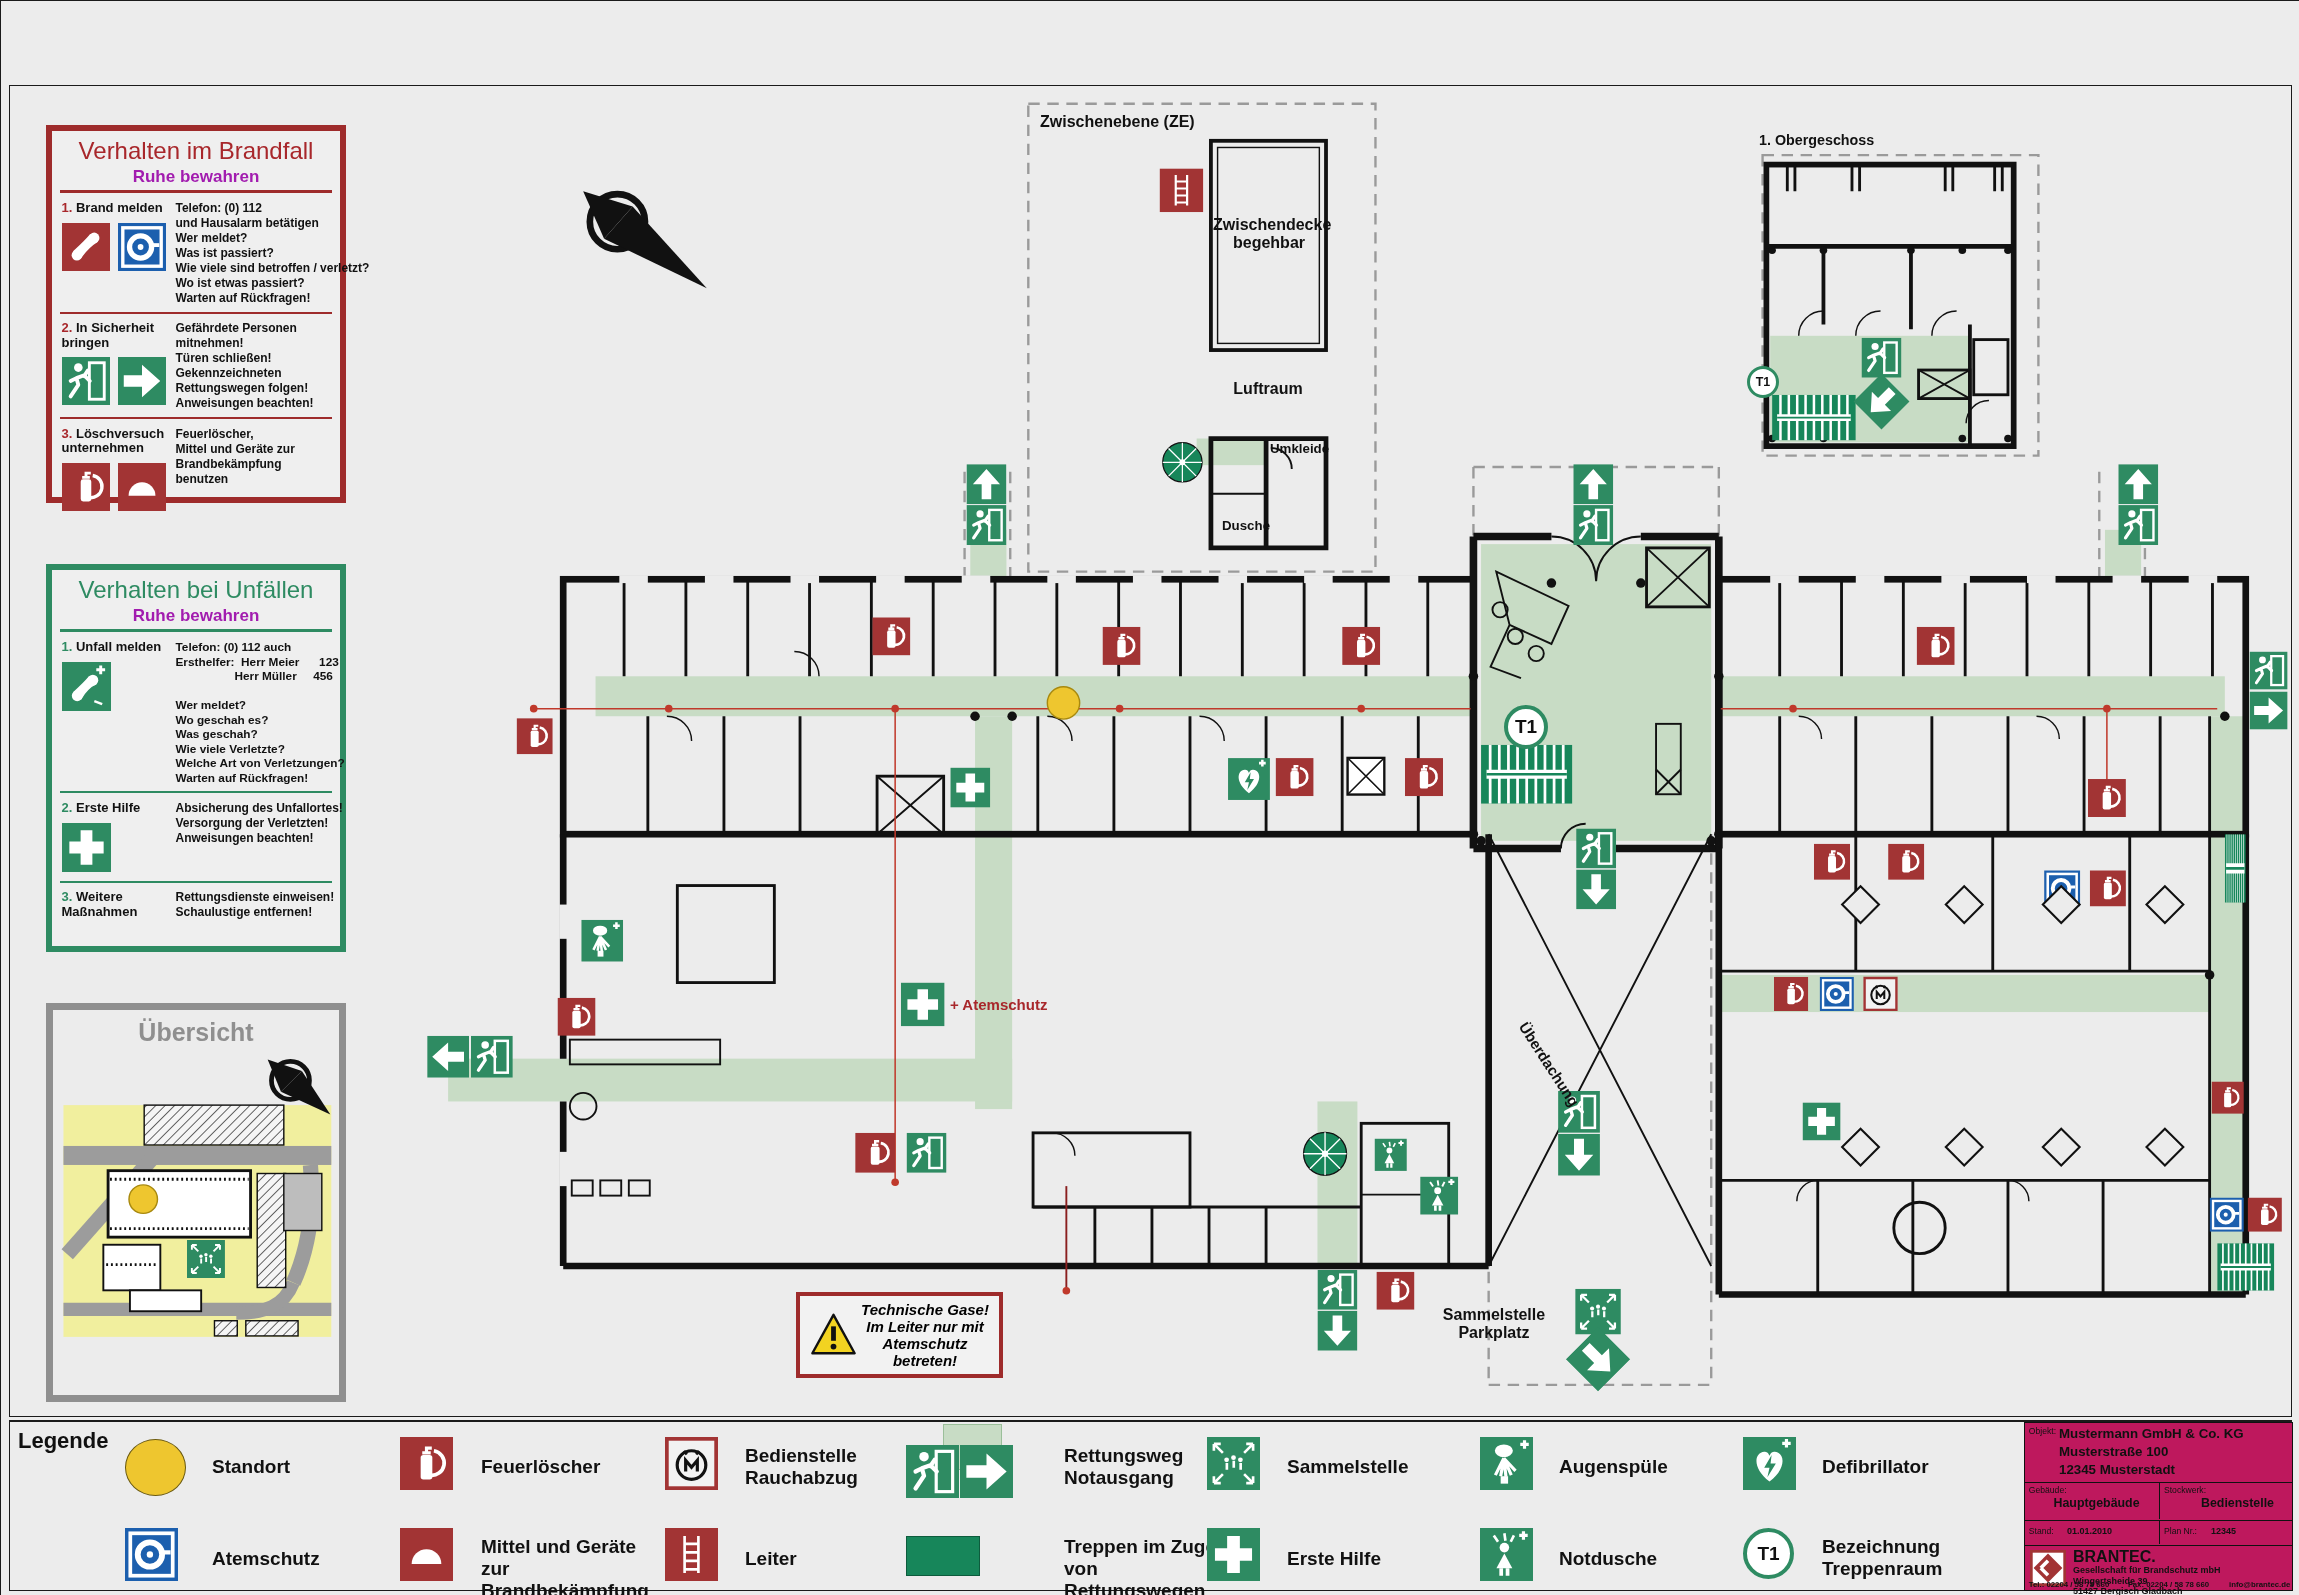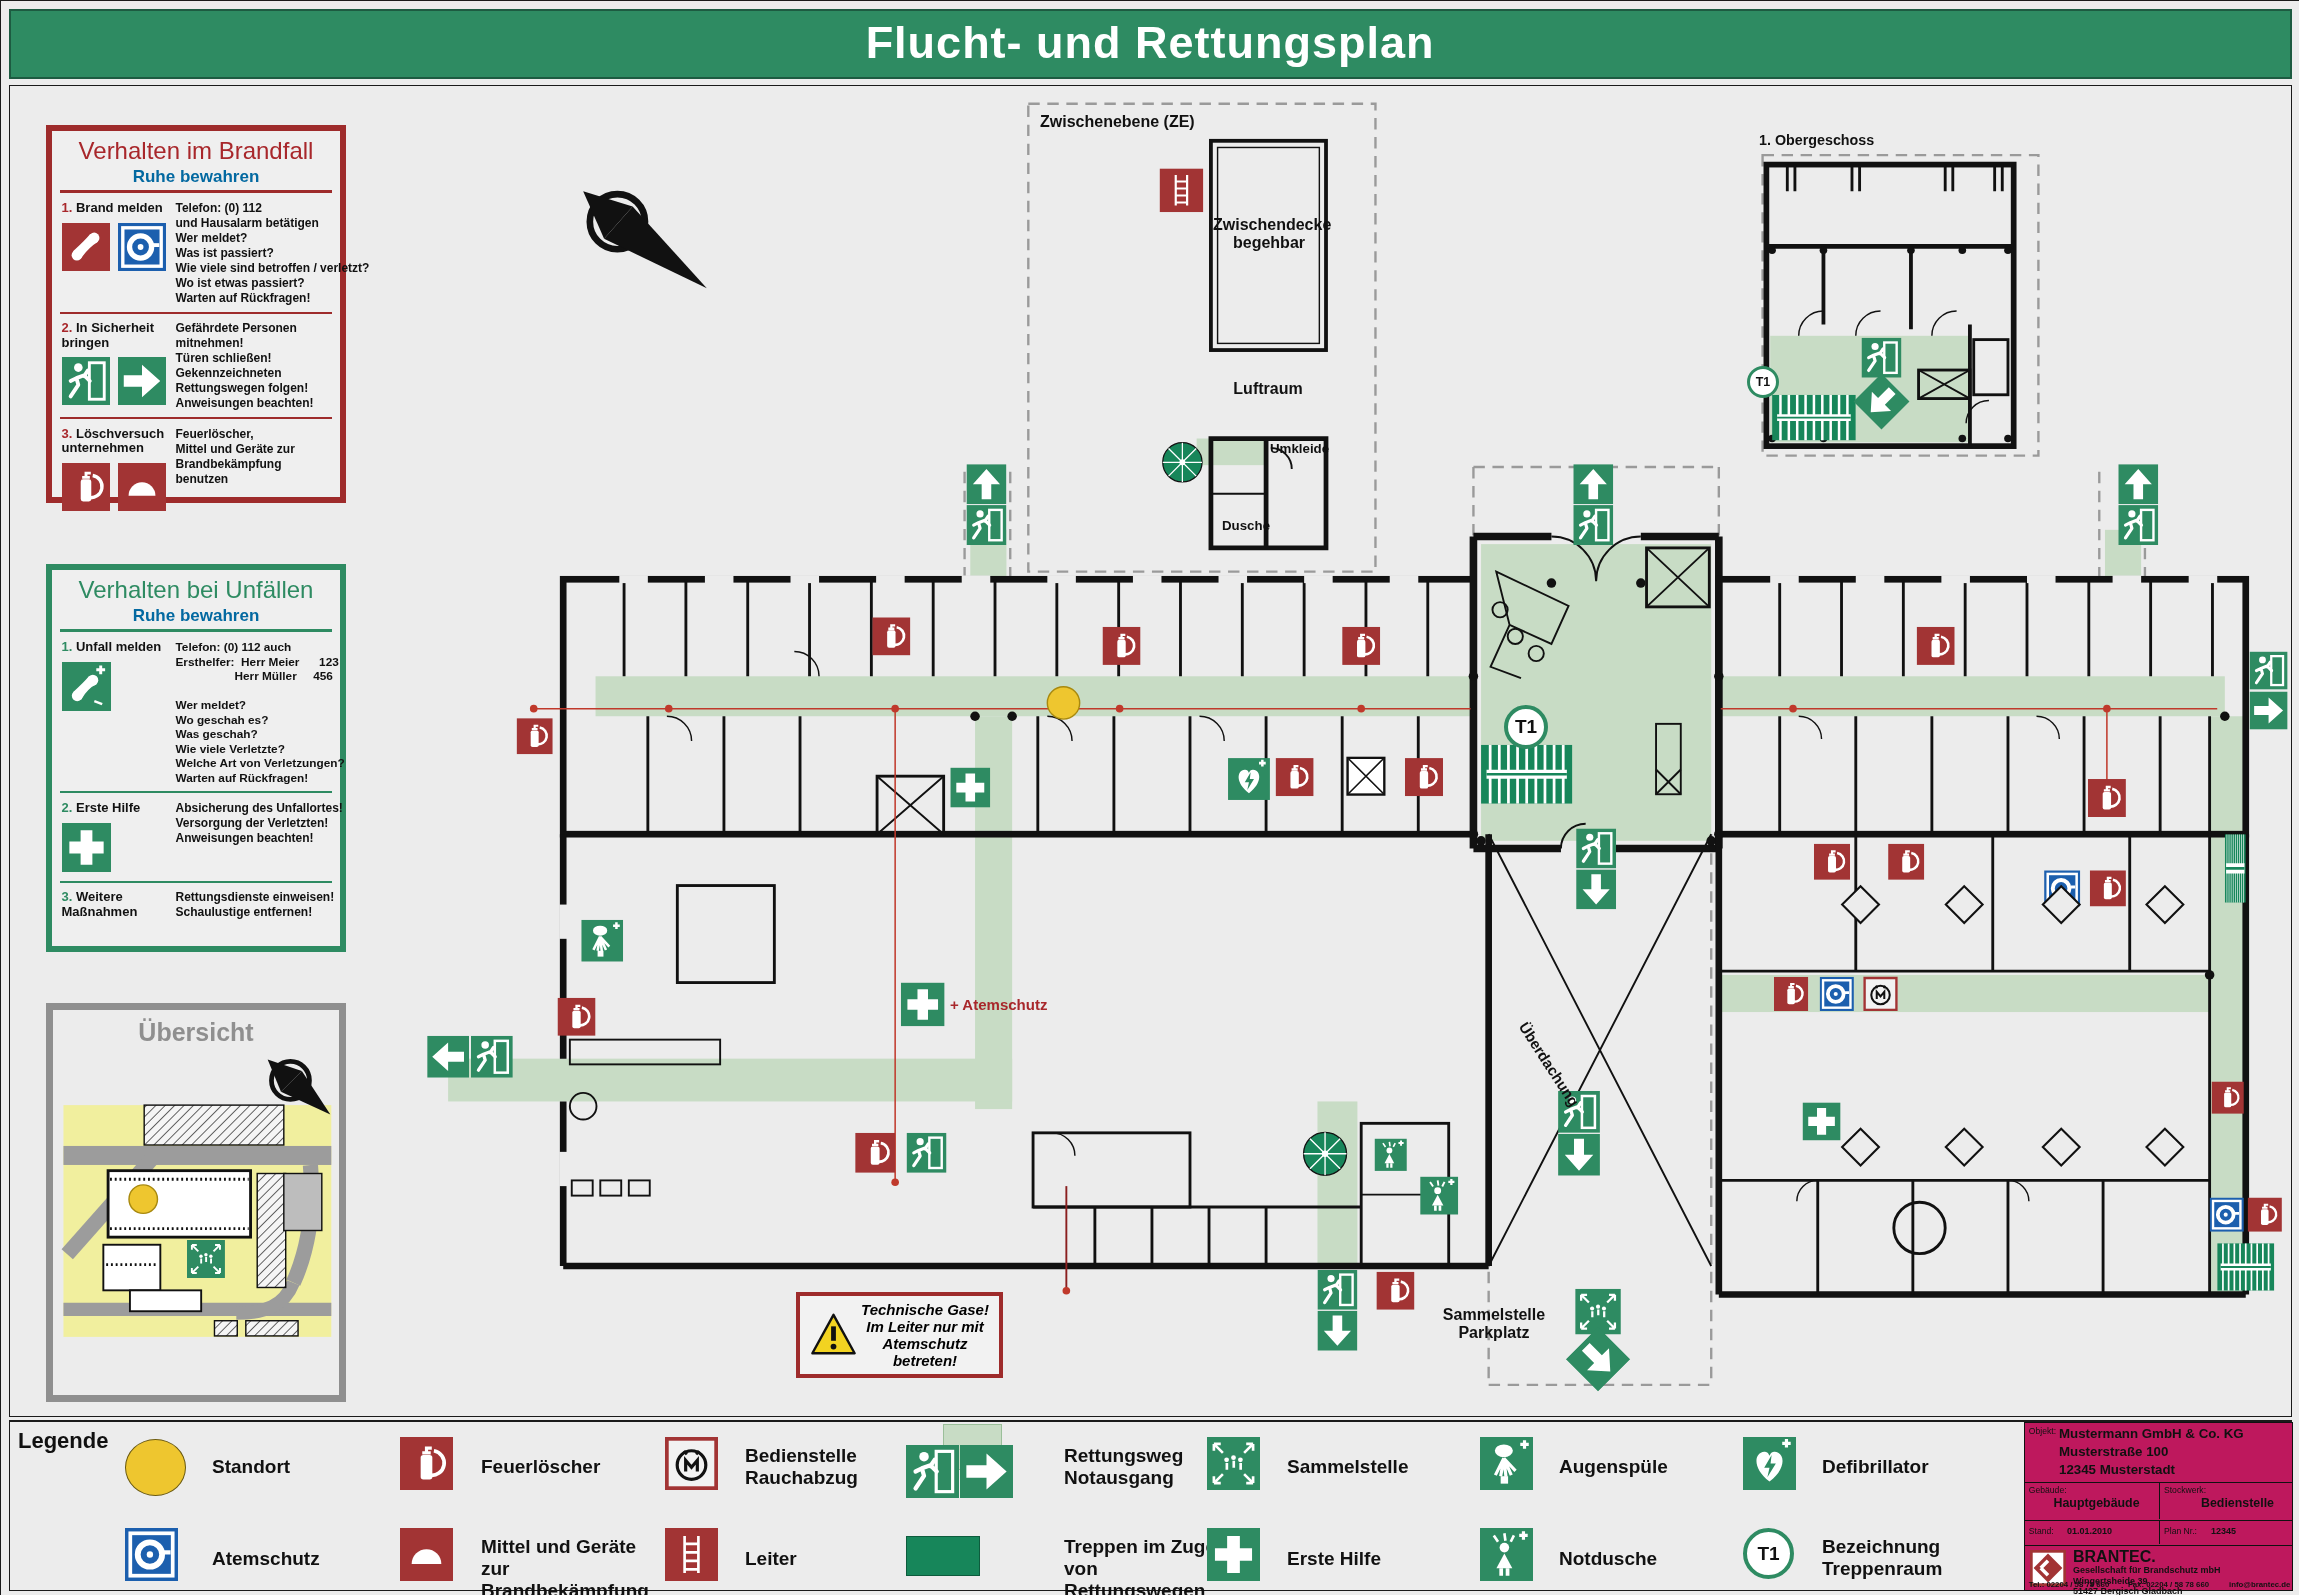--- a/index.html
+++ b/index.html
@@ -12,21 +12,21 @@
   .mainframe{left:7.6px;top:84px;width:2283px;height:1332px;border:1.9px solid #1a1a1a;background:transparent;}
   .legendband{left:7.6px;top:1419px;width:2283px;height:171px;border:1.9px solid #1a1a1a;border-top:2.9px solid #1a1a1a;}
   
   .panel{background:#efefef;}
   .p-red{border:6.7px solid #9e2b2b;}
   .p-green{border:6.7px solid #2e8b62;}
   .p-gray{border:7.6px solid #8f8f8f;background:#ececec;}
   .ptitle{font-weight:normal;text-align:center;font-size:24px;margin-top:5.7px;}
   .p-red .ptitle{color:#a8272b;}
   .p-green .ptitle{color:#2e8b62;}
-  .psub{text-align:center;font-size:17px;color:#0369a1;margin:1.9px 0 3.8px 0;font-weight:bold;}
+  .psub{text-align:center;font-size:17px;color:#a21caf;margin:1.9px 0 3.8px 0;font-weight:bold;}
   .pdiv{border-top:3.8px solid #9e2b2b;margin:3.8px 7.6px;}
   .p-green .pdiv{border-top-color:#2e8b62;}
   .sec{display:flex;padding:3.8px 7.6px 1.9px 9.5px;}
   .sec-left{width:114px;flex:none;font-size:13px;font-weight:bold;color:#111;line-height:14.3px;}
   .sec-right{flex:1;font-size:12px;line-height:15px;color:#111;font-weight:bold;}
   .num{font-weight:bold;}
   .p-red .num{color:#a8272b;}
   .p-green .num{color:#2e8b62;}
   .ln{min-height:14.3px;white-space:pre;}
   .icons{margin-top:7.6px;}
@@ -411,21 +411,20 @@
 
   <circle cx="1117" cy="738" r="17" fill="#eec62f" stroke="#a8890f" stroke-width="1.5"></circle>
 
   <g>
     <circle cx="648" cy="232" r="29" fill="none" stroke="#111" stroke-width="7"></circle>
     <polygon points="612,200 664,216 634,250" fill="#111"></polygon>
     <polygon points="634,250 664,216 742,302" fill="#111"></polygon>
   </g>
 </svg>
 
-<div class="abs titlebar" style="z-index:4">Flucht- und Rettungsplan</div>
 <div class="abs mainframe" style="z-index:0"></div>
 <div class="abs legendband" style="z-index:2"></div>
 
 <div class="abs panel p-red" style="left:45px;top:124px;width:300px;height:378px;z-index:5">
   <div class="ptitle">Verhalten im Brandfall</div>
   <div class="psub">Ruhe bewahren</div>
   <div class="pdiv"></div>
   <div class="sec">
     <div class="sec-left">
       <span class="num">1.</span>

